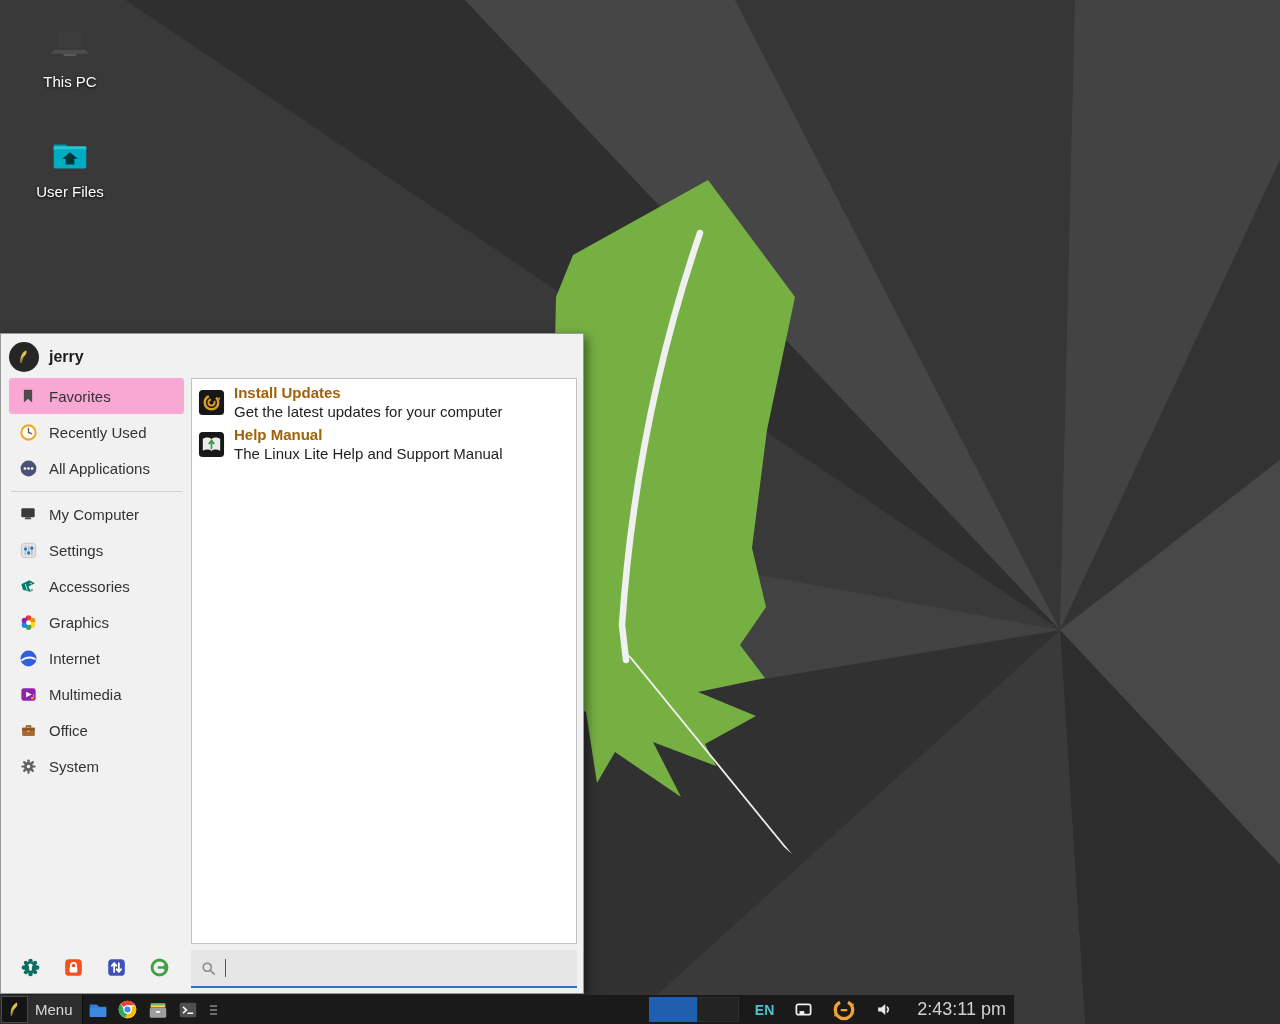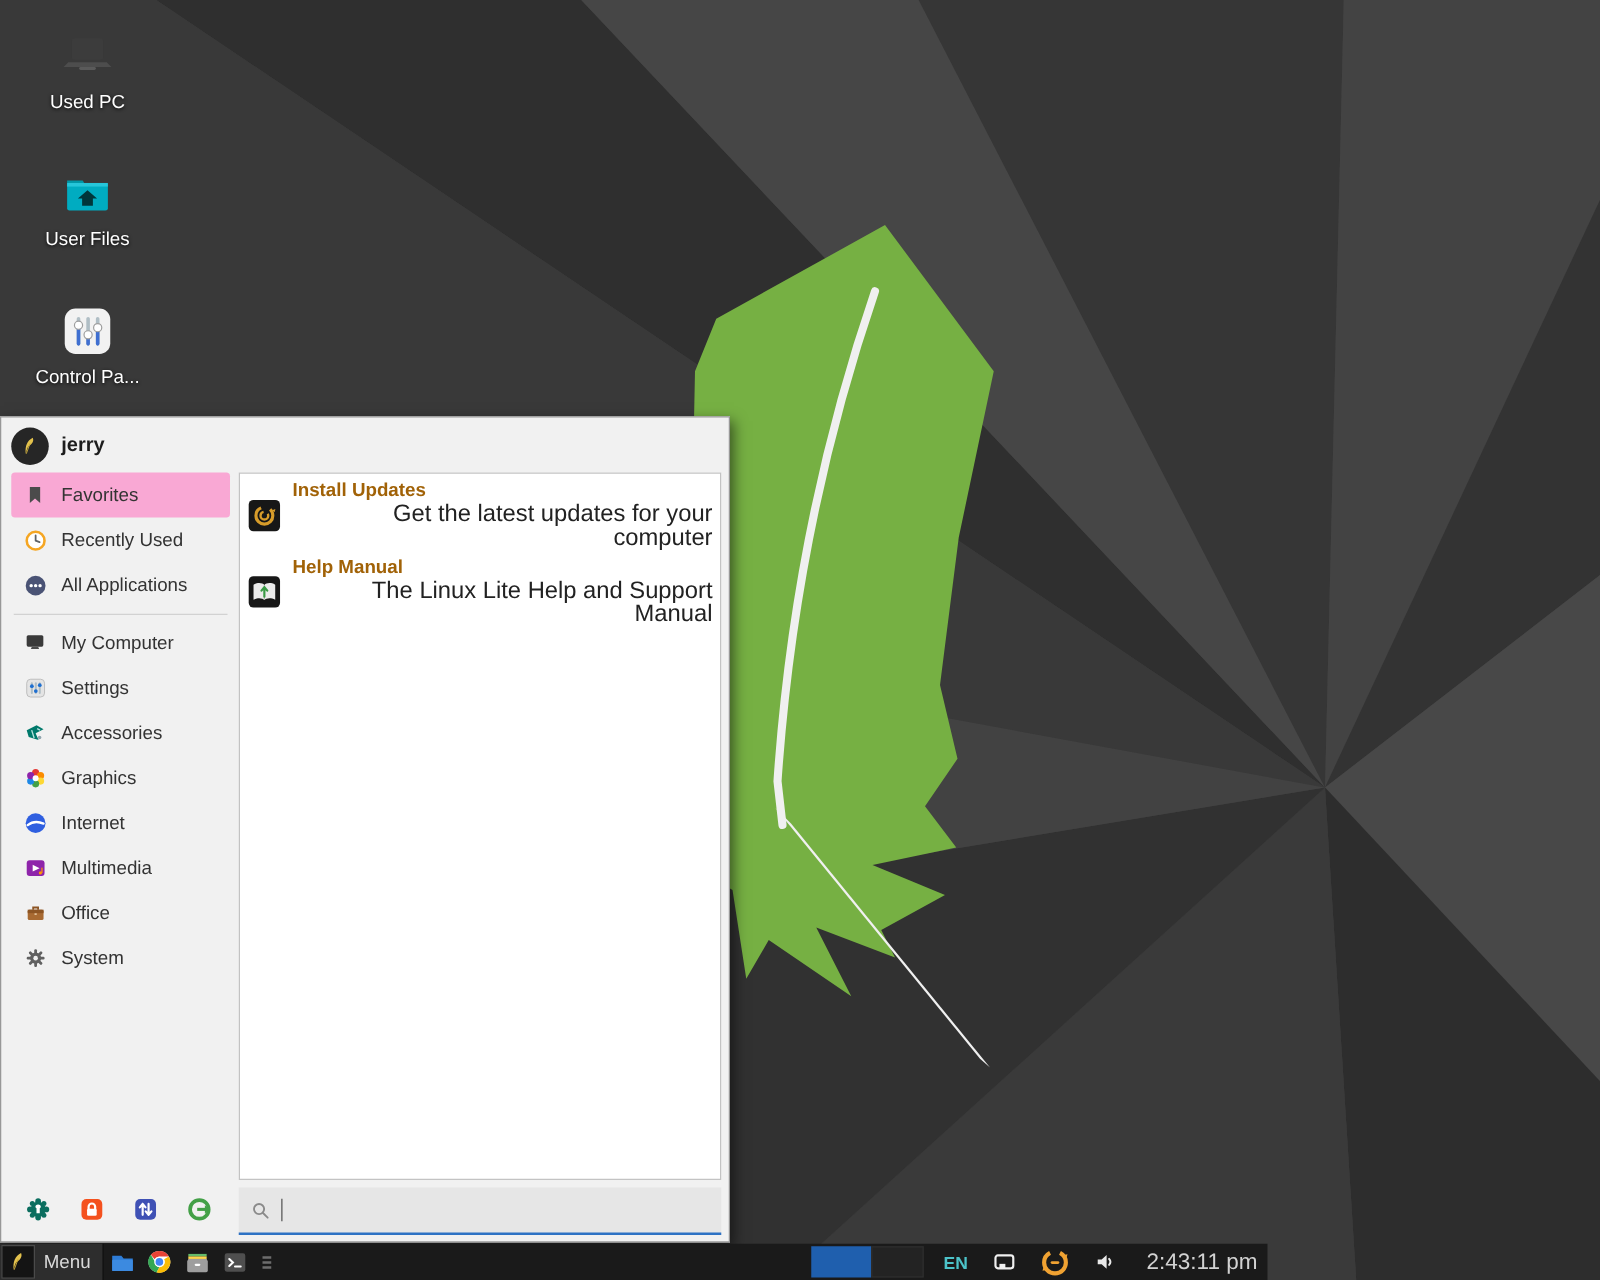--- a/index.html
+++ b/index.html
@@ -32,21 +32,21 @@
   .nav-item{height:36px;display:flex;align-items:center;gap:11px;padding-left:9px;font-size:15px;color:#333;border-radius:3px;cursor:default;}
   .nav-item.selected{background:#f9a8d4;}
   .nav-item .nicon{width:20px;height:20px;flex:0 0 20px;display:flex;align-items:center;justify-content:center;}
   .nav-sep{height:1px;background:#d2d2d2;margin:5px 2px 4px 2px;}
   .menu-actions{position:absolute;left:10px;bottom:15px;width:168px;display:flex;justify-content:space-between;padding:0 8px;}
   .act{width:22px;height:22px;display:flex;align-items:center;justify-content:center;cursor:default;}
   .menu-apps{position:absolute;left:190px;top:44px;width:386px;height:566px;background:#fff;border:1px solid #c3c3c3;padding:5px 6px;overflow:hidden;}
   .app-row{display:flex;align-items:center;gap:9px;margin-bottom:5px;cursor:default;}
   .app-ico{width:27px;height:27px;flex:0 0 27px;}
   .app-title{font-size:15px;font-weight:bold;color:#a16207;line-height:18px;}
-  .app-desc{font-size:19px;color:#222;line-height:19px;text-align:right;}
+  .app-desc{font-size:15px;color:#222;line-height:19px;text-align:right;}
   .menu-search{position:absolute;left:190px;top:616px;width:386px;height:38px;background:#e6e6e6;border-bottom:2px solid #2e72c4;display:flex;align-items:center;padding:0 10px;gap:9px;}
   .menu-search input{flex:1;border:none;background:transparent;outline:none;font-size:15px;color:#333;}
   .caret{width:1px;height:18px;background:#555;}
   
   .taskbar{position:absolute;left:0;bottom:0;width:1014px;height:29px;background:#1a1a1a;display:flex;align-items:center;}
   .menu-btn{height:29px;display:flex;align-items:center;gap:6px;padding-right:9px;background:#2d2d2d;border-right:1px solid #0d0d0d;cursor:default;}
   .menu-btn .fbox{width:27px;height:27px;margin:1px;background:#141414;border:1px solid #4a4a4a;display:flex;align-items:center;justify-content:center;}
   .menu-btn .mlabel{font-size:15px;color:#d9d9d9;}
   .launcher{width:26px;height:29px;display:flex;align-items:center;justify-content:center;margin:0 2px;cursor:default;}
   .grip{display:flex;flex-direction:column;gap:2px;margin:0 4px;padding:0 3px;cursor:default;}
@@ -83,45 +83,30 @@
       <polygon fill="#f0f0f0" points="80,486 93,499 252,694 244,687"></polygon>
     </svg>
   </div>
 
   <div class="desk-icon" style="left:22px;top:22px;">
     <svg class="ic" width="46" height="46" viewBox="0 0 48 48">
       <rect x="11" y="9" width="26" height="18" rx="2" fill="#3c3c3c"></rect>
       <path d="M8 29 h32 l4 4 H4 z" fill="#4d4d4d"></path>
       <rect x="17" y="33" width="14" height="2.5" rx="1.2" fill="#5a5a5a"></rect>
     </svg>
-    <span class="lbl">Used PC</span>
+    <span class="lbl">This PC</span>
   </div>
   <div class="desk-icon" style="left:22px;top:132px;">
     <svg class="ic" width="46" height="46" viewBox="0 0 48 48">
       <path d="M7 13 h13 l3 5 h-16 z" fill="#0097a7"></path>
       <rect x="7" y="15" width="34" height="23" rx="2" fill="#00acc1"></rect>
       <rect x="7" y="15" width="34" height="3" fill="#26c6da"></rect>
       <path d="M24 21 l-8 7 h3.5 v6 h9 v-6 h3.5 z" fill="#00363a"></path>
     </svg>
     <span class="lbl">User Files</span>
-  </div>
-  <div class="desk-icon" style="left:22px;top:242px;">
-    <svg class="ic" width="46" height="46" viewBox="0 0 48 48">
-      <rect x="5" y="5" width="38" height="38" rx="9" fill="#f2f2f2"></rect>
-      <rect x="15" y="12" width="3" height="24" rx="1.5" fill="#b0bec5"></rect>
-      <rect x="23" y="12" width="3" height="24" rx="1.5" fill="#b0bec5"></rect>
-      <rect x="31" y="12" width="3" height="24" rx="1.5" fill="#b0bec5"></rect>
-      <rect x="15" y="20" width="3" height="16" rx="1.5" fill="#3f6fd1"></rect>
-      <rect x="23" y="28" width="3" height="8" rx="1.5" fill="#3f6fd1"></rect>
-      <rect x="31" y="22" width="3" height="14" rx="1.5" fill="#3f6fd1"></rect>
-      <circle cx="16.5" cy="19" r="3.4" fill="#fff" stroke="#9e9e9e"></circle>
-      <circle cx="24.5" cy="27" r="3.4" fill="#fff" stroke="#9e9e9e"></circle>
-      <circle cx="32.5" cy="21" r="3.4" fill="#fff" stroke="#9e9e9e"></circle>
-    </svg>
-    <span class="lbl">Control Pa...</span>
   </div>
 
   <div class="menu">
     <div class="menu-header">
       <span class="avatar">
         <svg width="18" height="18" viewBox="0 0 24 24">
           <path d="M15 3 C9 6,6.5 12,7.5 20 C8.5 16,9 14.5,10 12.5 C14 10,16.5 7,15 3 Z" fill="#e3c24d"></path>
           <path d="M8 20 L12 9" stroke="#c9a93a" stroke-width="1" fill="none"></path>
         </svg>
       </span>

